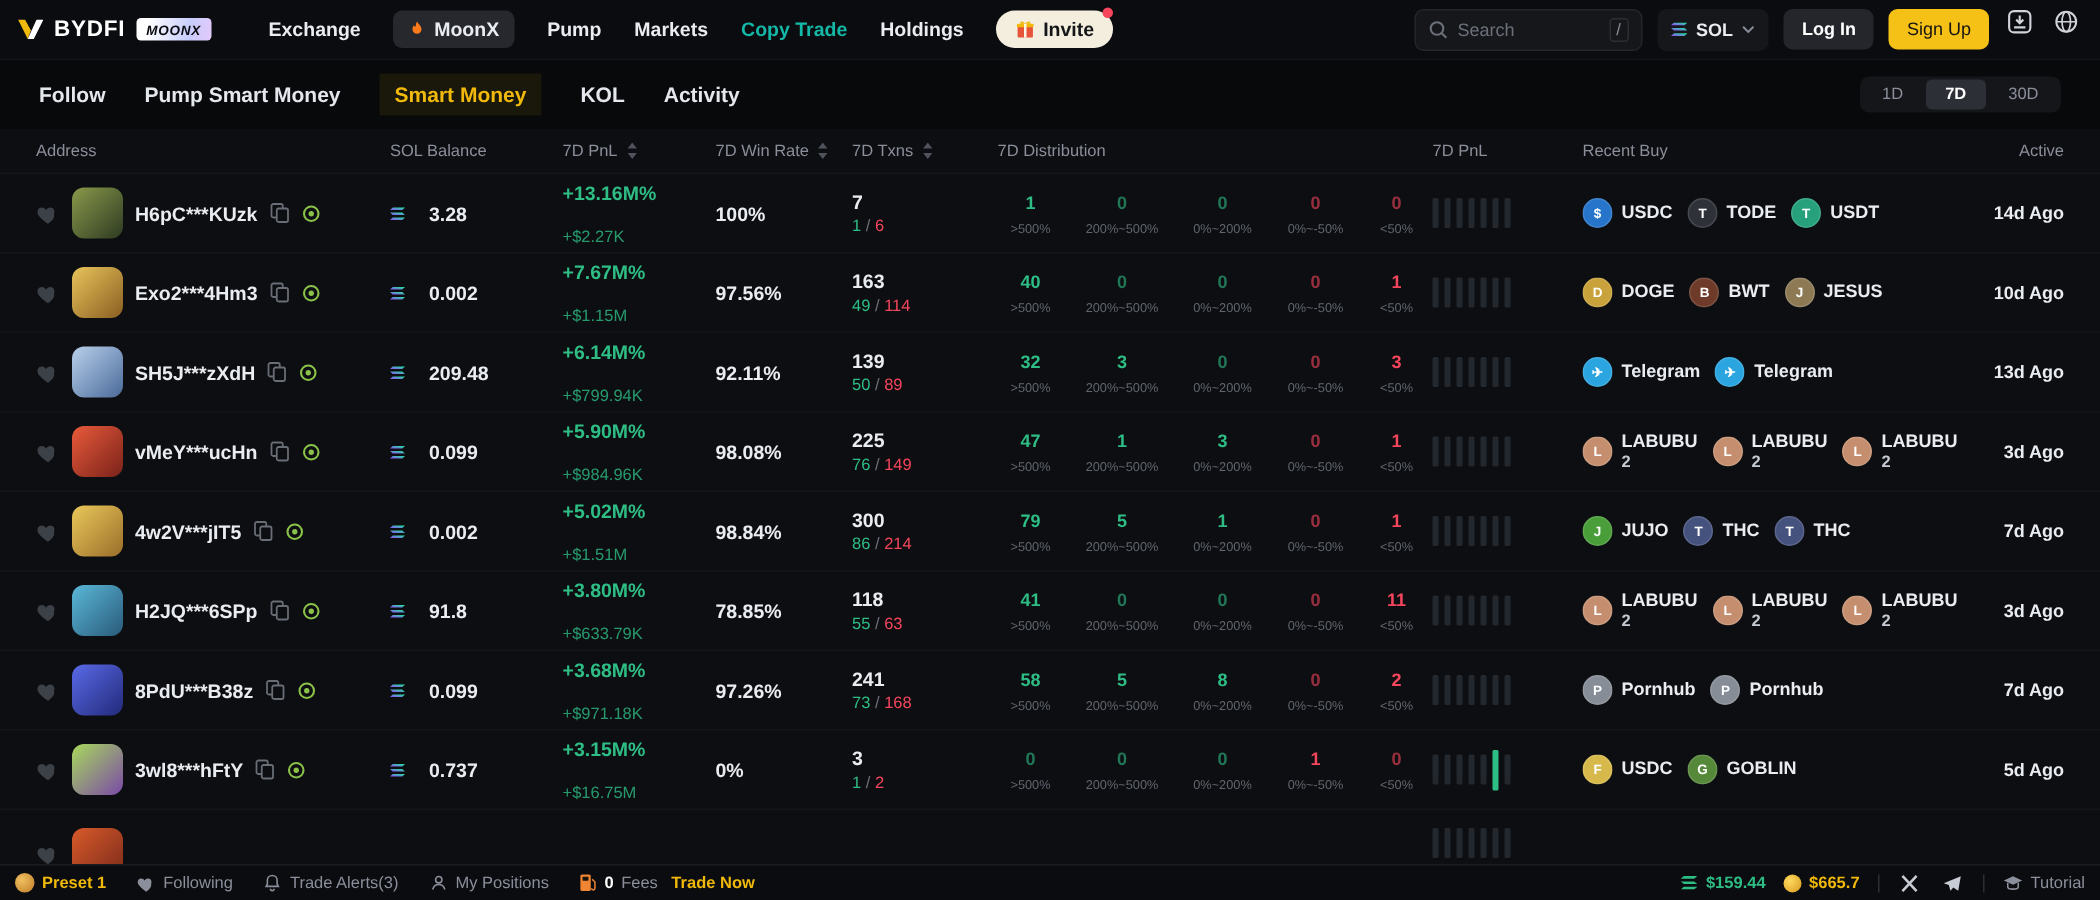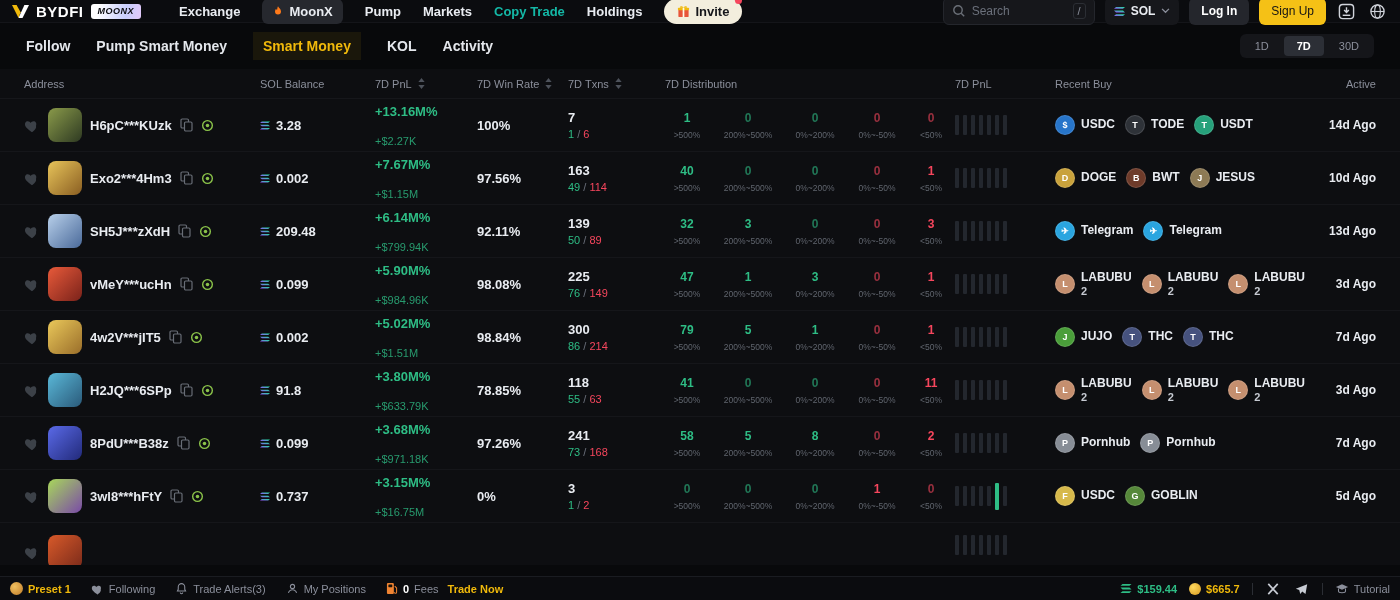--- a/index.html
+++ b/index.html
@@ -1,31 +1,31 @@
 <!DOCTYPE html>
 <html><head>
 <meta charset="utf-8">
 <style>
 *{margin:0;padding:0;box-sizing:border-box}
 html,body{width:1400px;height:600px;overflow:hidden}
 body{background:#08090b;color:#e9ecf1;font-family:"Liberation Sans",sans-serif;font-size:13px;position:relative}
 svg{display:block}
 
 
-.navbar{height:23px;display:flex;align-items:center;background:#0b0c0f;border-bottom:1px solid #141519;padding:0 12px}
+.navbar{height:40px;display:flex;align-items:center;background:#0b0c0f;border-bottom:1px solid #141519;padding:0 12px}
 .logo{display:flex;align-items:center;gap:7px;cursor:pointer}
 .brand{font-weight:700;font-size:15px;letter-spacing:.5px;color:#fff}
 .brand-badge{background:linear-gradient(100deg,#ffffff 15%,#c7cdfc 70%,#e3c9fa);color:#0b0c0f;font-size:9px;font-weight:700;font-style:italic;padding:2.5px 7px;border-radius:3px;letter-spacing:.5px}
 .menu{display:flex;align-items:center;gap:22px;margin-left:38px;font-size:13px}
 .menu a{color:#e9ecf1;text-decoration:none;cursor:pointer;font-weight:600;display:flex;align-items:center;gap:5px}
 .menu .pill{background:#26282e;border-radius:6px;padding:5px 10px}
 .menu .accent{color:#14b8a6}
 .menu .invite{position:relative;background:#f3eedd;color:#15161a;border-radius:16px;padding:5px 13px;font-weight:700}
 .invite .dot{position:absolute;top:-2px;right:0;width:7px;height:7px;background:#f6465d;border-radius:50%}
-.nav-right{margin-left:auto;display:flex;align-items:center;gap:10px}
+.nav-right{margin-left:auto;display:flex;align-items:flex-start;gap:10px}
 .search{width:152px;height:28px;background:#16171b;border:1px solid #24262c;border-radius:6px;display:flex;align-items:center;padding:0 8px;gap:6px}
 .search input{flex:1;min-width:0;background:transparent;border:none;outline:none;color:#e9ecf1;font-size:12px;font-family:inherit}
 .search input::placeholder{color:#6b707b}
 .kbd{color:#8b8f9b;font-size:11px;border:1px solid #2b2e34;border-radius:3px;padding:0 4px;line-height:14px}
 .chain{height:28px;background:#16171b;border-radius:6px;display:flex;align-items:center;gap:6px;padding:0 9px;font-weight:700;font-size:12px;cursor:pointer}
 .btn{height:27px;border:none;border-radius:6px;font-size:12px;padding:0 12px;font-family:inherit;cursor:pointer}
 .btn-login{background:#24262c;color:#fff;font-weight:600}
 .btn-signup{background:#f5c116;color:#141414;font-weight:400}
 .icon-btn{display:flex;align-items:center;cursor:pointer;padding:0 2px}
 
@@ -44,21 +44,21 @@
 .th{display:flex;align-items:center;gap:4px}
 .th-right{justify-content:flex-end}
 .sortable{cursor:pointer}
 .sort{margin-left:2px;display:flex}
 .trow{height:53px;border-bottom:1px solid #15161a;cursor:pointer}
 .c-addr{display:flex;align-items:center;gap:8px;min-width:0}
 .heart{display:flex;cursor:pointer}
 .avatar{width:34px;height:34px;border-radius:8px;flex:0 0 auto;cursor:pointer}
 .aname{font-weight:700;font-size:13px;white-space:nowrap}
 .mini-ico{display:flex;cursor:pointer}
-.c-bal{display:flex;align-items:center;gap:6px;font-weight:700;font-size:13px}
+.c-bal{display:flex;align-items:center;gap:16px;font-weight:700;font-size:13px}
 .pnl-pct{color:#2ebd85;font-weight:700;font-size:13px}
 .pnl-usd{color:#2ebd85;font-size:11px;margin-top:16px;opacity:.8}
 .c-win{font-weight:700;font-size:13px}
 .txn-total{font-weight:700;font-size:13px}
 .txn-split{font-size:11px;margin-top:3px}
 .tg{color:#2ebd85}.ts{color:#6b707b}.tr{color:#f6465d}
 .c-dist{display:flex;gap:7px}
 .dcell{text-align:center}
 .dcell:nth-child(1){width:44px}
 .dcell:nth-child(2){width:64px}

